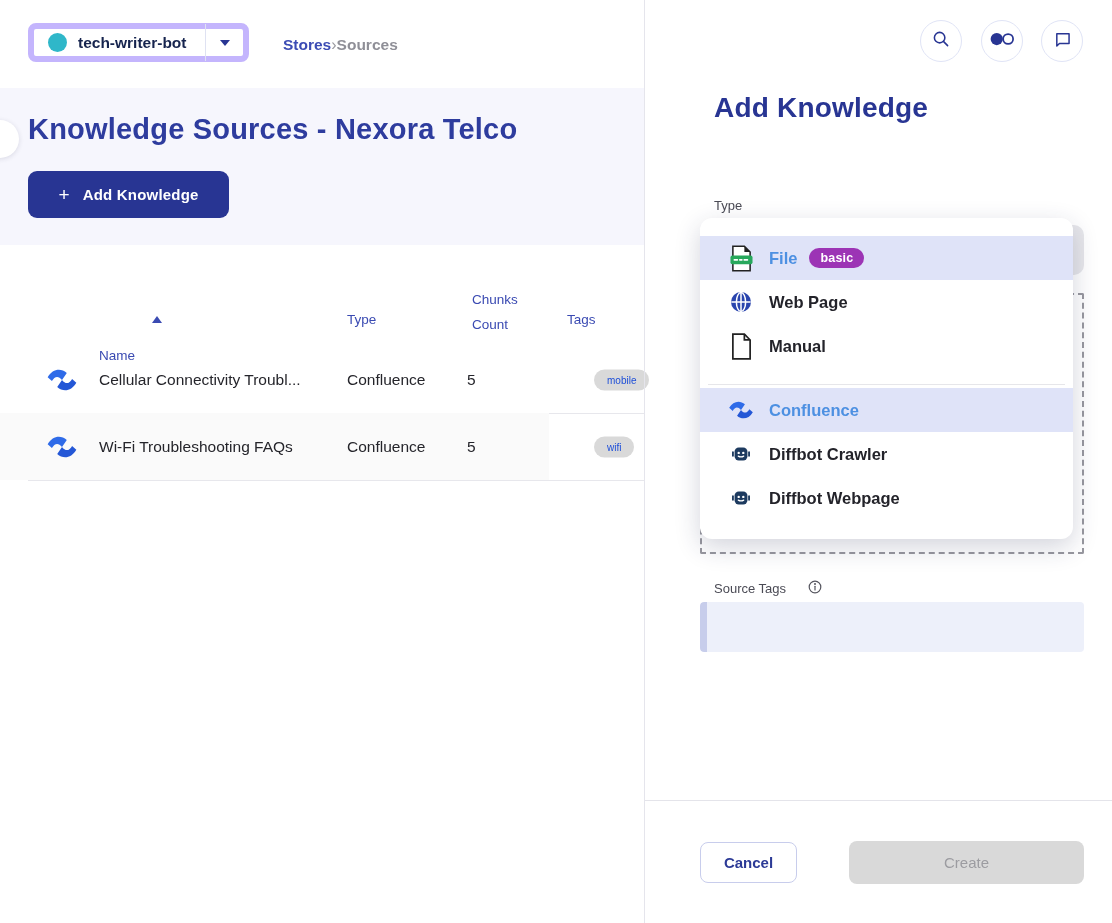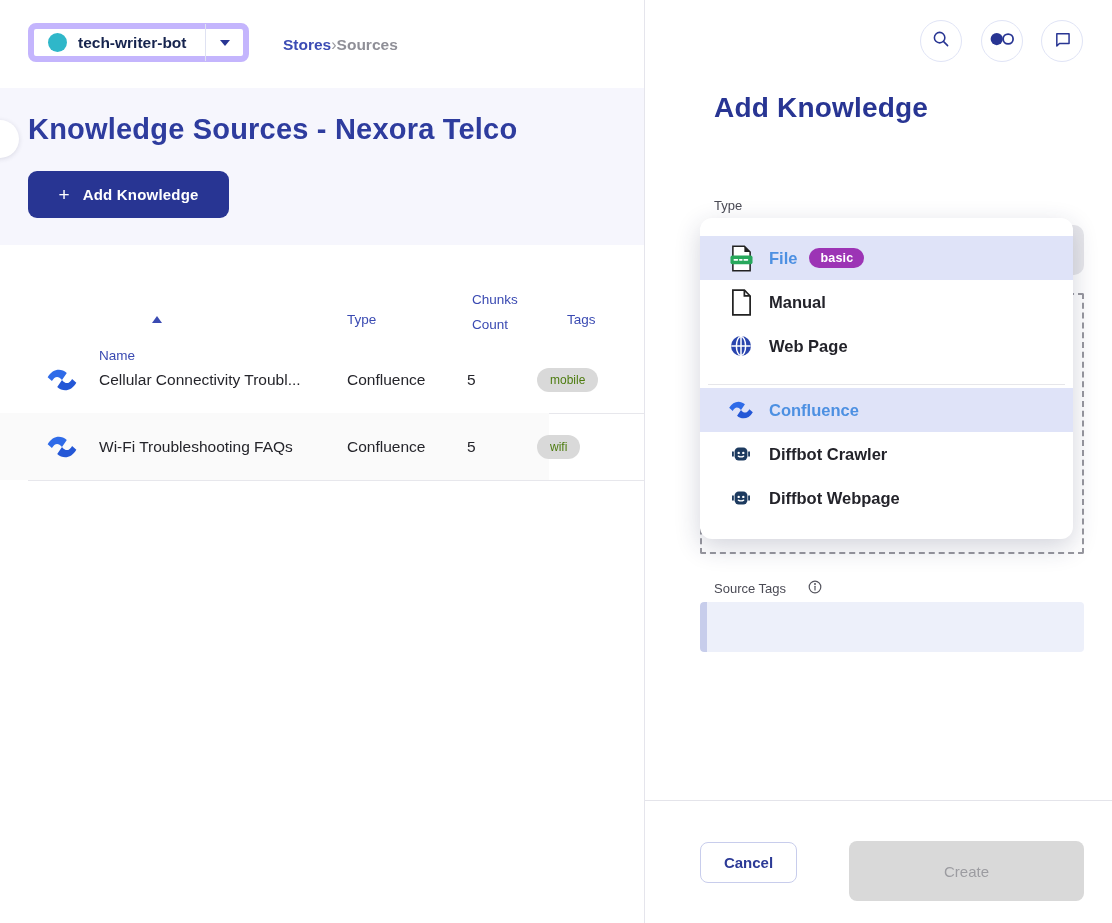--- a/index.html
+++ b/index.html
@@ -56,21 +56,21 @@
   .trow.row-0 { top:346px; }
   .trow.row-1 { top:413px; background:#fafafa; }
   .row-divider { left:28px; width:617px; height:1px; background:#e7e7ec; }
   .rd-0 { top:413px; } .rd-1 { top:480px; }
   .cell { position:absolute; top:50%; transform:translateY(-50%); font-size:15.5px; color:#25252b; white-space:nowrap; }
   .c-icon { left:45px; width:34px; height:34px; }
   .c-name { left:99px; max-width:242px; overflow:hidden; }
   .c-type { left:347px; }
   .c-chunks { left:467px; }
   .c-tag {
-    left:537px; background:#d9d9d9; color:#4d7c0f; font-size:12px;
+    left:594px; background:#d9d9d9; color:#1d4ed8; font-size:10px;
     padding:5px 13px; border-radius:13px;
   }
 
   
   .v-divider { left:644px; top:0; width:1px; height:923px; background:#e5e5ec; }
 
   
   .icon-circle {
     top:20px; width:42px; height:42px; border-radius:50%;
     background:#fff; border:1.5px solid #e0e4f6;
@@ -103,21 +103,21 @@
   .tags-input { left:700px; top:602px; width:384px; height:50px; background:#edf0fa; border-radius:4px; overflow:hidden; cursor:text; }
   .tags-input .stripe { width:7px; height:100%; background:#c7cdeb; border-radius:4px 0 0 4px; }
 
   .footer-divider { left:645px; top:800px; width:467px; height:1px; background:#e4e4ea; }
   .cancel-btn {
     left:700px; top:842px; width:97px; height:41px; background:#fff;
     border:1px solid #c8cdec; border-radius:8px; cursor:pointer;
     font-family:inherit; font-size:15px; font-weight:700; color:#2c3a96;
   }
   .create-btn {
-    left:849px; top:841px; width:235px; height:60px; background:#d9d9d9;
+    left:849px; top:841px; width:235px; height:43px; background:#d9d9d9;
     border:none; border-radius:8px; cursor:not-allowed;
     font-family:inherit; font-size:15px; color:#9c9ca1;
   }
 </style>
 </head>
 <body>
 
 <div class="abs agent-selector">
   <span class="agent-dot"></span>
   <span class="agent-name">tech-writer-bot</span>
@@ -219,37 +219,37 @@
         <path d="M4.5 15.5 h3.2 M10.2 15.5 h2.2 M14.8 15.5 h3.4" stroke="#fff" stroke-width="1.7" stroke-linecap="round"></path>
       </svg>
     </span>
     <span class="olabel sel">File</span>
     <span class="basic-badge">basic</span>
   </div>
 
 
   <div class="opt">
     <span class="oicon">
-      <svg width="23" height="27" viewBox="0 0 24 28">
-        <path d="M3 1.2 H15 L21 7.2 V26.8 H3 Z" fill="#fff" stroke="#222" stroke-width="1.8"></path>
-        <path d="M15 1.2 V7.2 H21" fill="none" stroke="#222" stroke-width="1.8"></path>
-      </svg>
-    </span>
-    <span class="olabel">Manual</span>
-  </div>
-
-  <div class="opt">
-    <span class="oicon">
       <svg width="24" height="24" viewBox="0 0 24 24">
         <circle cx="12" cy="12" r="10" fill="#2a45ae"></circle>
         <ellipse cx="12" cy="12" rx="4.6" ry="9.6" fill="none" stroke="#fff" stroke-width="1.5"></ellipse>
         <path d="M2.3 12 H21.7 M12 2.3 V21.7" stroke="#fff" stroke-width="1.5"></path>
       </svg>
     </span>
     <span class="olabel">Web Page</span>
+  </div>
+
+  <div class="opt">
+    <span class="oicon">
+      <svg width="23" height="27" viewBox="0 0 24 28">
+        <path d="M3 1.2 H15 L21 7.2 V26.8 H3 Z" fill="#fff" stroke="#222" stroke-width="1.8"></path>
+        <path d="M15 1.2 V7.2 H21" fill="none" stroke="#222" stroke-width="1.8"></path>
+      </svg>
+    </span>
+    <span class="olabel">Manual</span>
   </div>
 
   <div class="opt-divider"></div>
 
   <div class="opt hl">
     <span class="oicon">
       <svg width="28" height="28" viewBox="0 0 32 32">
         <path d="M2.5 13.5 C7 5.5, 15 4.5, 20.5 9.5 L16 16 C12.5 11.5, 9 12.5, 6.5 17 Z" fill="#2f6be8"></path>
         <path d="M29.5 18.5 C25 26.5, 17 27.5, 11.5 22.5 L16 16 C19.5 20.5, 23 19.5, 25.5 15 Z" fill="#2457d6"></path>
       </svg>

